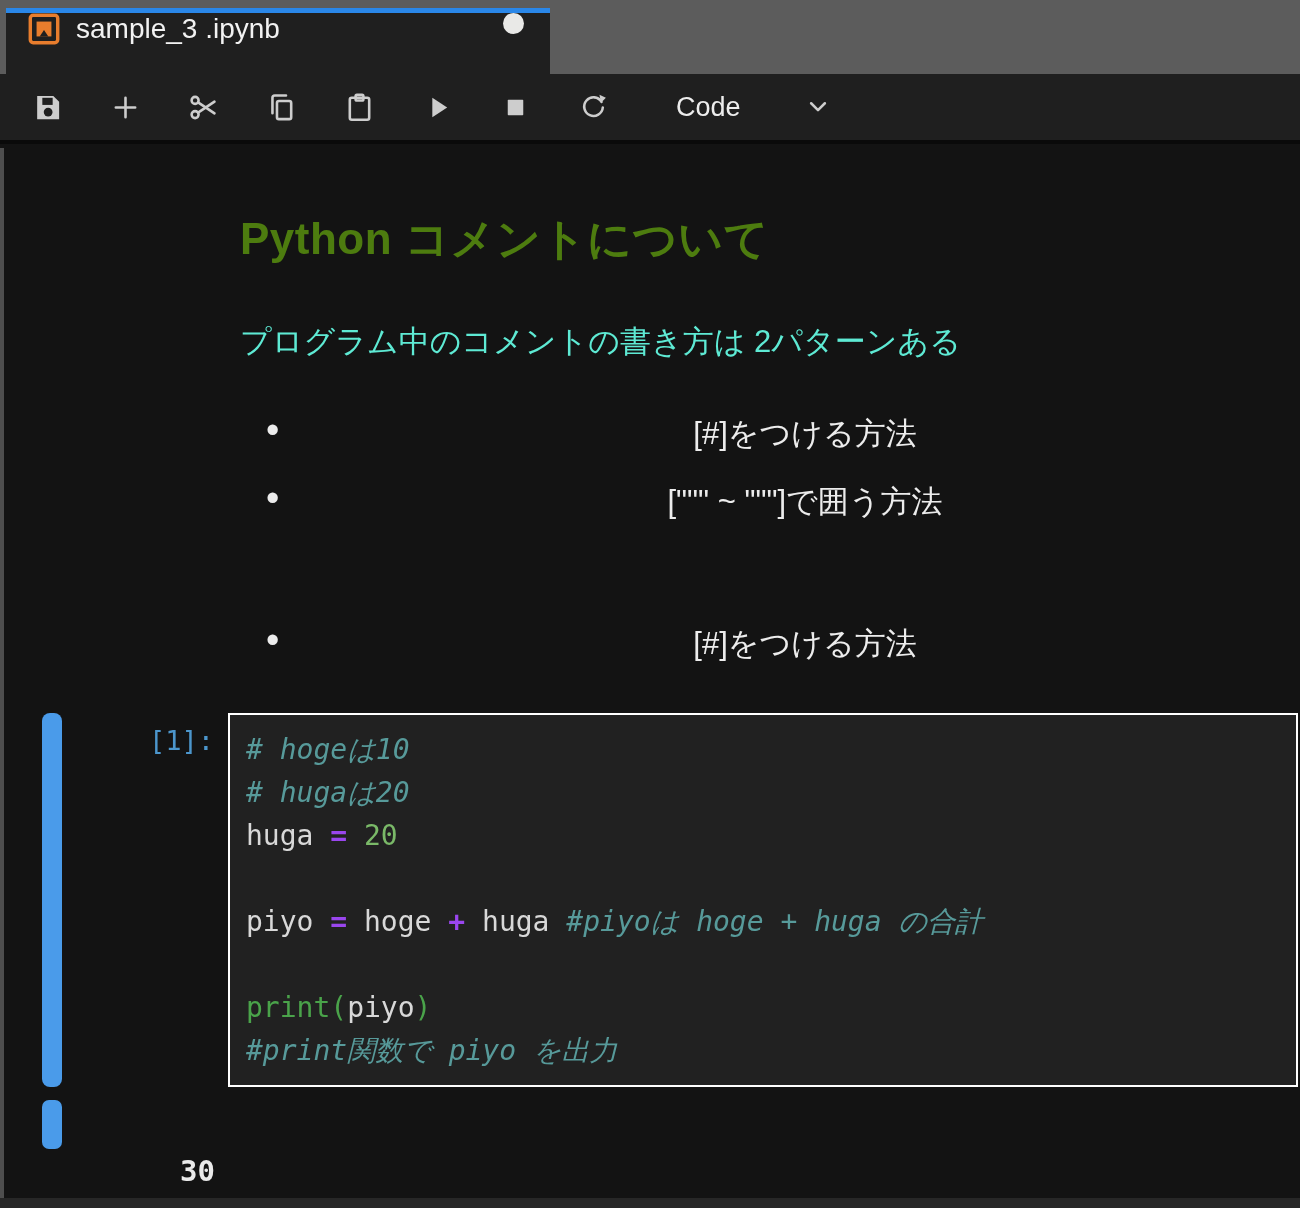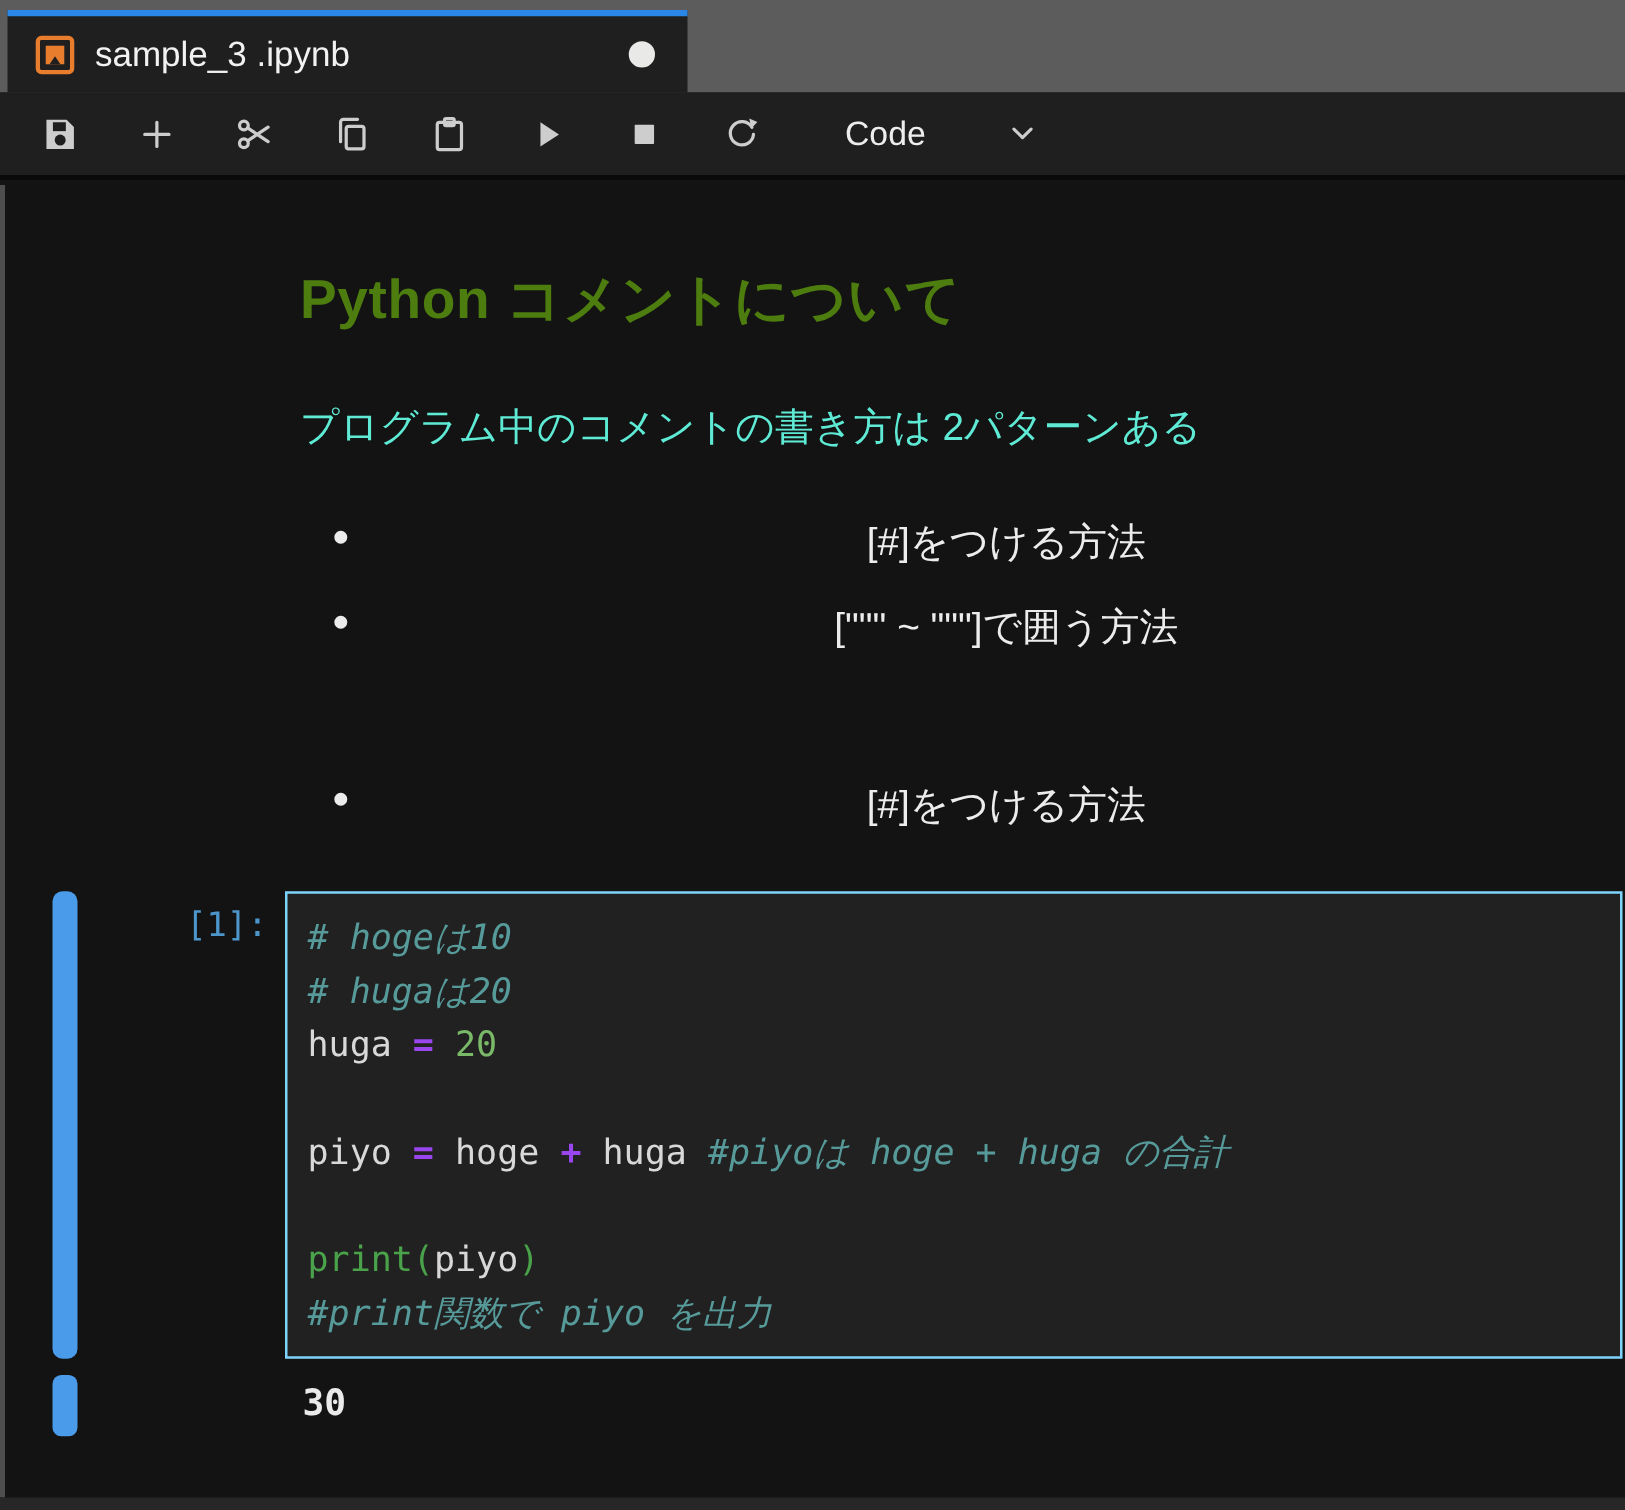--- a/index.html
+++ b/index.html
@@ -12,21 +12,21 @@
 
   
   .tabbar {
     position:absolute; top:0; left:0; right:0; height:74px;
     background:#5c5c5c;
   }
   .tab {
     position:absolute; left:6px; top:8px; width:544px; height:66px;
     background:#1f1f1f;
     border-top:5px solid var(--tab-border-blue,#2a87e8);
-    display:flex; align-items:center;
+    display:flex; align-items:flex-start;
     padding:0 26px 0 22px;
   }
   .tab-icon { width:32px; height:32px; flex:0 0 auto; }
   .tab-title {
     color:#f2f2f2; font-size:28px; margin-left:16px;
     white-space:nowrap;
   }
   .dirty-dot {
     width:21px; height:21px; border-radius:50%;
     background:#e9e9e7; margin-left:auto; flex:0 0 auto;
@@ -93,36 +93,36 @@
     flex:0 0 auto; width:20px; margin-left:42px; border-radius:8px;
     background:var(--accent-blue,#4a9bea); cursor:pointer;
   }
   .prompt {
     flex:0 0 auto; width:166px; text-align:right; padding:12px 14px 0 0;
     color:var(--prompt-blue,#4c96cc);
     font-family:"DejaVu Sans Mono", monospace; font-size:27px;
   }
   .editor {
     flex:1 1 auto; margin-right:2px;
-    background:#212121; border:2px solid #7dd3fc;
+    background:#212121; border:2px solid #ffffff;
     padding:13px 16px;
   }
   .code-line {
     font-family:"DejaVu Sans Mono", monospace;
     font-size:28px; line-height:43px; white-space:pre; color:#d8d8d8;
   }
   .tok-comment { color:var(--comment-teal,#579a9a); font-style:italic; }
   .tok-op      { color:var(--operator-purple,#9a46ee); font-weight:bold; }
   .tok-number  { color:var(--number-green,#7ab968); }
   .tok-builtin { color:var(--builtin-green,#4aa34a); }
   .tok-bracket { color:var(--builtin-green,#4aa34a); }
   .tok-name    { color:#d8d8d8; }
 
   
-  .output-row { display:flex; margin-top:13px; }
+  .output-row { display:flex; margin-top:13px;flex-direction:column; }
   .collapser-out {
     flex:0 0 auto; width:20px; height:49px; margin-left:42px;
     border-radius:7px; background:var(--accent-blue,#4a9bea); cursor:pointer;
   }
   .output-text {
     margin-left:180px; padding-top:5px;
     font-family:"DejaVu Sans Mono", monospace;
     font-size:29px; font-weight:bold; color:#eaeaea; white-space:pre;
   }
 </style>

